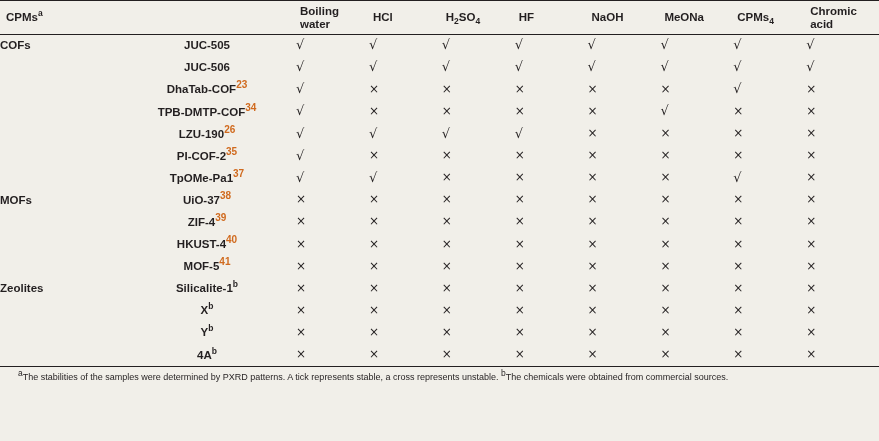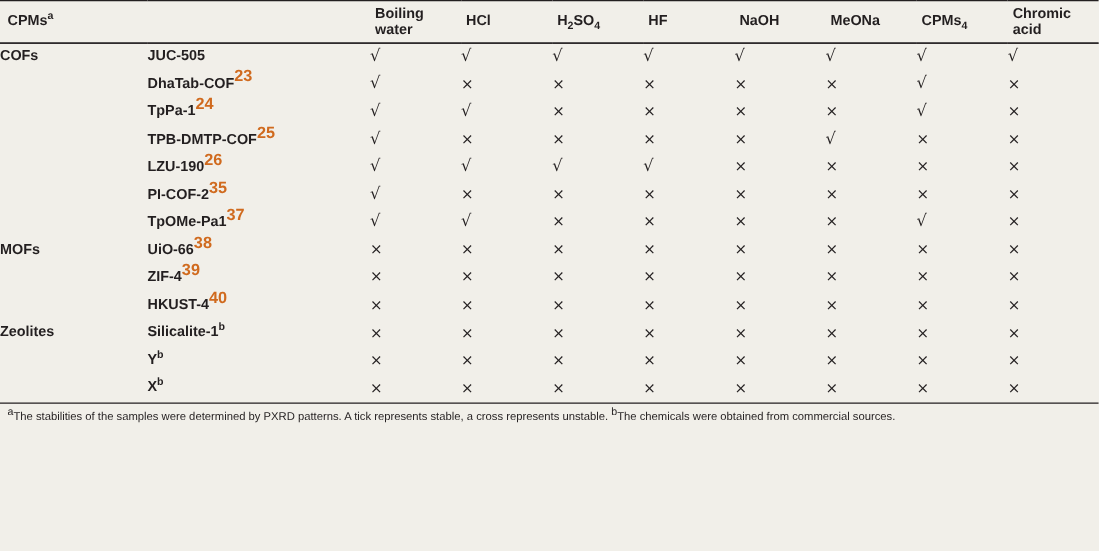--- a/index.html
+++ b/index.html
@@ -69,29 +69,30 @@
   td.group-cell {
     padding-left: 6px;
     color: #231f20;
     font-weight: bold;
     white-space: nowrap;
   }
   td.name-cell {
     padding-left: 8px;
     font-weight: bold;
     white-space: nowrap;
+    text-align: center;
   }
   td.mark-cell {
     padding-left: 4px;
     text-align: left;
     font-size: 12.5px;
   }
   .ref {
     color: #d06a1e;
-    font-size: 13px;
+    font-size: 10px;
     vertical-align: super;
     font-weight: bold;
     line-height: 0;
   }
   .supb {
     font-size: 8.5px;
     vertical-align: super;
     line-height: 0;
     font-weight: bold;
   }
@@ -112,21 +113,21 @@
   .cross {
     font-size: 12px;
     font-family: "DejaVu Sans", sans-serif;
   }
   .footnote-rule {
     border-top: 1.3px solid #231f20;
   }
   .footnote {
     font-size: 9px;
     color: #231f20;
-    padding: 5px 6px 0 6px;
+    padding: 5px 6px 0 18px;
     line-height: 1.2;
   }
 </style>
 </head>
 <body>
 
 <div class="table-wrap">
   <table class="cpm">
     <thead>
       <tr class="head-row head-top-rule">
@@ -150,45 +151,45 @@
           <td class="mark-cell"><span class="tick">√</span></td>
           <td class="mark-cell"><span class="tick">√</span></td>
           <td class="mark-cell"><span class="tick">√</span></td>
           <td class="mark-cell"><span class="tick">√</span></td>
           <td class="mark-cell"><span class="tick">√</span></td>
           <td class="mark-cell"><span class="tick">√</span></td>
           <td class="mark-cell"><span class="tick">√</span></td>
         </tr>
         <tr>
           <td class="group-cell"></td>
+          <td class="name-cell"><span>JUC-506</span></td>
+          <td class="mark-cell"><span class="tick">√</span></td>
+          <td class="mark-cell"><span class="tick">√</span></td>
+          <td class="mark-cell"><span class="tick">√</span></td>
+          <td class="mark-cell"><span class="tick">√</span></td>
+          <td class="mark-cell"><span class="tick">√</span></td>
+          <td class="mark-cell"><span class="tick">√</span></td>
+          <td class="mark-cell"><span class="tick">√</span></td>
+          <td class="mark-cell"><span class="tick">√</span></td>
+        </tr>
+        <tr>
+          <td class="group-cell"></td>
           <td class="name-cell"><span>DhaTab-COF</span><span class="ref">23</span></td>
           <td class="mark-cell"><span class="tick">√</span></td>
           <td class="mark-cell"><span class="cross">×</span></td>
           <td class="mark-cell"><span class="cross">×</span></td>
           <td class="mark-cell"><span class="cross">×</span></td>
           <td class="mark-cell"><span class="cross">×</span></td>
           <td class="mark-cell"><span class="cross">×</span></td>
           <td class="mark-cell"><span class="tick">√</span></td>
           <td class="mark-cell"><span class="cross">×</span></td>
         </tr>
         <tr>
           <td class="group-cell"></td>
-          <td class="name-cell"><span>TpPa-1</span><span class="ref">24</span></td>
-          <td class="mark-cell"><span class="tick">√</span></td>
-          <td class="mark-cell"><span class="tick">√</span></td>
-          <td class="mark-cell"><span class="cross">×</span></td>
-          <td class="mark-cell"><span class="cross">×</span></td>
-          <td class="mark-cell"><span class="cross">×</span></td>
-          <td class="mark-cell"><span class="cross">×</span></td>
-          <td class="mark-cell"><span class="tick">√</span></td>
-          <td class="mark-cell"><span class="cross">×</span></td>
-        </tr>
-        <tr>
-          <td class="group-cell"></td>
-          <td class="name-cell"><span>TPB-DMTP-COF</span><span class="ref">25</span></td>
+          <td class="name-cell"><span>TPB-DMTP-COF</span><span class="ref">34</span></td>
           <td class="mark-cell"><span class="tick">√</span></td>
           <td class="mark-cell"><span class="cross">×</span></td>
           <td class="mark-cell"><span class="cross">×</span></td>
           <td class="mark-cell"><span class="cross">×</span></td>
           <td class="mark-cell"><span class="cross">×</span></td>
           <td class="mark-cell"><span class="tick">√</span></td>
           <td class="mark-cell"><span class="cross">×</span></td>
           <td class="mark-cell"><span class="cross">×</span></td>
         </tr>
         <tr>
@@ -222,21 +223,21 @@
           <td class="mark-cell"><span class="tick">√</span></td>
           <td class="mark-cell"><span class="cross">×</span></td>
           <td class="mark-cell"><span class="cross">×</span></td>
           <td class="mark-cell"><span class="cross">×</span></td>
           <td class="mark-cell"><span class="cross">×</span></td>
           <td class="mark-cell"><span class="tick">√</span></td>
           <td class="mark-cell"><span class="cross">×</span></td>
         </tr>
         <tr>
           <td class="group-cell">MOFs</td>
-          <td class="name-cell"><span>UiO-66</span><span class="ref">38</span></td>
+          <td class="name-cell"><span>UiO-37</span><span class="ref">38</span></td>
           <td class="mark-cell"><span class="cross">×</span></td>
           <td class="mark-cell"><span class="cross">×</span></td>
           <td class="mark-cell"><span class="cross">×</span></td>
           <td class="mark-cell"><span class="cross">×</span></td>
           <td class="mark-cell"><span class="cross">×</span></td>
           <td class="mark-cell"><span class="cross">×</span></td>
           <td class="mark-cell"><span class="cross">×</span></td>
           <td class="mark-cell"><span class="cross">×</span></td>
         </tr>
         <tr>
@@ -247,20 +248,32 @@
           <td class="mark-cell"><span class="cross">×</span></td>
           <td class="mark-cell"><span class="cross">×</span></td>
           <td class="mark-cell"><span class="cross">×</span></td>
           <td class="mark-cell"><span class="cross">×</span></td>
           <td class="mark-cell"><span class="cross">×</span></td>
           <td class="mark-cell"><span class="cross">×</span></td>
         </tr>
         <tr>
           <td class="group-cell"></td>
           <td class="name-cell"><span>HKUST-4</span><span class="ref">40</span></td>
+          <td class="mark-cell"><span class="cross">×</span></td>
+          <td class="mark-cell"><span class="cross">×</span></td>
+          <td class="mark-cell"><span class="cross">×</span></td>
+          <td class="mark-cell"><span class="cross">×</span></td>
+          <td class="mark-cell"><span class="cross">×</span></td>
+          <td class="mark-cell"><span class="cross">×</span></td>
+          <td class="mark-cell"><span class="cross">×</span></td>
+          <td class="mark-cell"><span class="cross">×</span></td>
+        </tr>
+        <tr>
+          <td class="group-cell"></td>
+          <td class="name-cell"><span>MOF-5</span><span class="ref">41</span></td>
           <td class="mark-cell"><span class="cross">×</span></td>
           <td class="mark-cell"><span class="cross">×</span></td>
           <td class="mark-cell"><span class="cross">×</span></td>
           <td class="mark-cell"><span class="cross">×</span></td>
           <td class="mark-cell"><span class="cross">×</span></td>
           <td class="mark-cell"><span class="cross">×</span></td>
           <td class="mark-cell"><span class="cross">×</span></td>
           <td class="mark-cell"><span class="cross">×</span></td>
         </tr>
         <tr>
@@ -270,33 +283,45 @@
           <td class="mark-cell"><span class="cross">×</span></td>
           <td class="mark-cell"><span class="cross">×</span></td>
           <td class="mark-cell"><span class="cross">×</span></td>
           <td class="mark-cell"><span class="cross">×</span></td>
           <td class="mark-cell"><span class="cross">×</span></td>
           <td class="mark-cell"><span class="cross">×</span></td>
           <td class="mark-cell"><span class="cross">×</span></td>
         </tr>
         <tr>
           <td class="group-cell"></td>
+          <td class="name-cell"><span>X</span><span class="supb">b</span></td>
+          <td class="mark-cell"><span class="cross">×</span></td>
+          <td class="mark-cell"><span class="cross">×</span></td>
+          <td class="mark-cell"><span class="cross">×</span></td>
+          <td class="mark-cell"><span class="cross">×</span></td>
+          <td class="mark-cell"><span class="cross">×</span></td>
+          <td class="mark-cell"><span class="cross">×</span></td>
+          <td class="mark-cell"><span class="cross">×</span></td>
+          <td class="mark-cell"><span class="cross">×</span></td>
+        </tr>
+        <tr>
+          <td class="group-cell"></td>
           <td class="name-cell"><span>Y</span><span class="supb">b</span></td>
           <td class="mark-cell"><span class="cross">×</span></td>
           <td class="mark-cell"><span class="cross">×</span></td>
           <td class="mark-cell"><span class="cross">×</span></td>
           <td class="mark-cell"><span class="cross">×</span></td>
           <td class="mark-cell"><span class="cross">×</span></td>
           <td class="mark-cell"><span class="cross">×</span></td>
           <td class="mark-cell"><span class="cross">×</span></td>
           <td class="mark-cell"><span class="cross">×</span></td>
         </tr>
         <tr>
           <td class="group-cell"></td>
-          <td class="name-cell"><span>X</span><span class="supb">b</span></td>
+          <td class="name-cell"><span>4A</span><span class="supb">b</span></td>
           <td class="mark-cell"><span class="cross">×</span></td>
           <td class="mark-cell"><span class="cross">×</span></td>
           <td class="mark-cell"><span class="cross">×</span></td>
           <td class="mark-cell"><span class="cross">×</span></td>
           <td class="mark-cell"><span class="cross">×</span></td>
           <td class="mark-cell"><span class="cross">×</span></td>
           <td class="mark-cell"><span class="cross">×</span></td>
           <td class="mark-cell"><span class="cross">×</span></td>
         </tr>
       </tbody>

